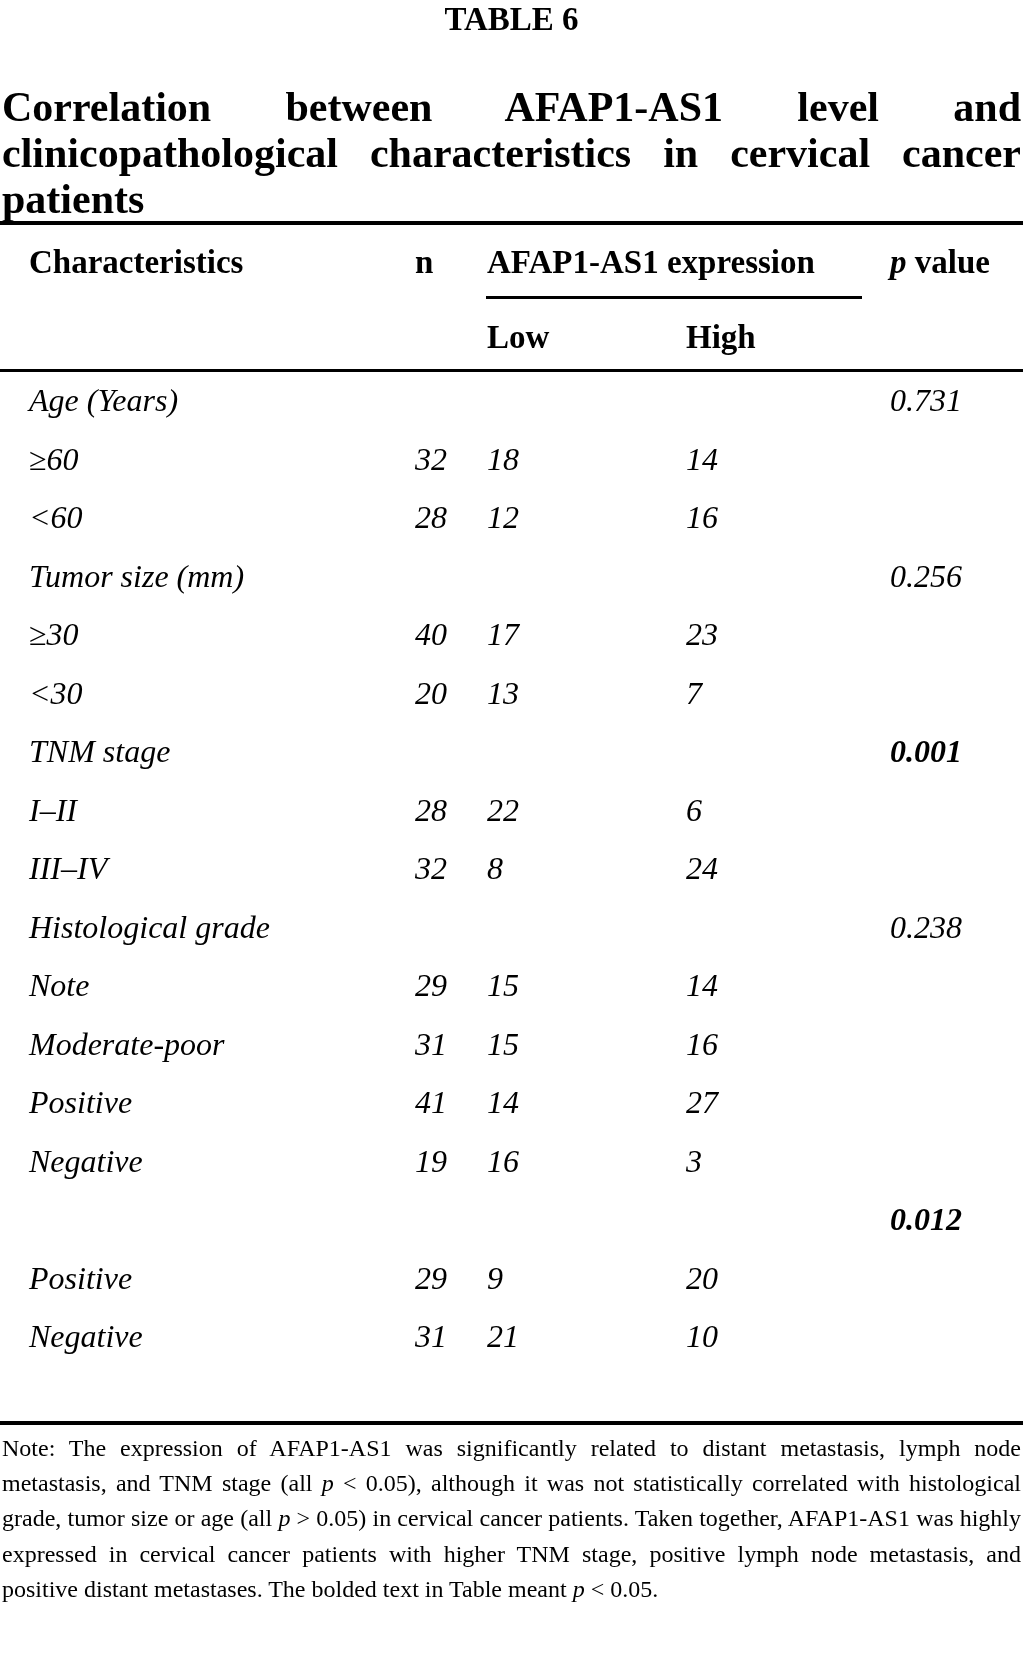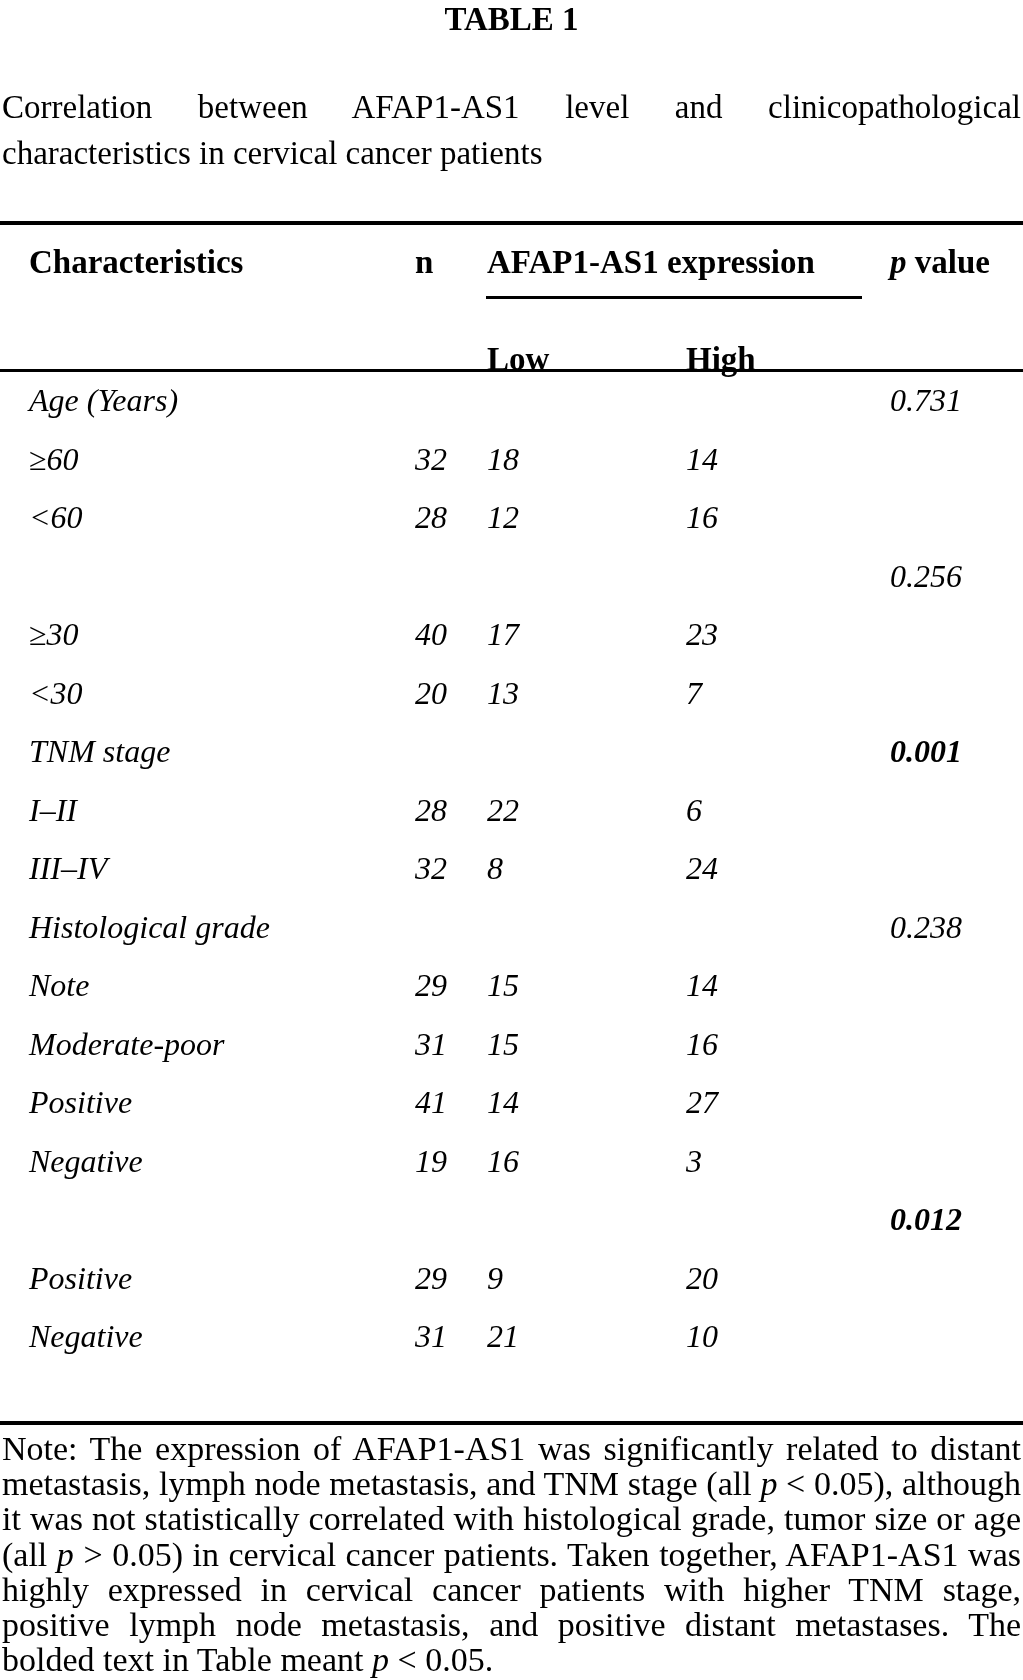--- a/index.html
+++ b/index.html
@@ -17,61 +17,61 @@
 
   
   #table-label {
     top: 0; left: 0; width: 1023px;
     text-align: center;
     font-weight: bold;
     font-size: 33px; line-height: 38px;
   }
   #caption {
     top: 84px; left: 2px; width: 1019px;
-    font-weight: normal;
-    font-size: 33px; line-height: 46px;
+    font-weight: bold;
+    font-size: 42px; line-height: 46px;
     text-align: justify;
   }
 
   
   .rule { left: 0; width: 1023px; height: 0; border-top: 4px solid #000; }
   #rule-top    { top: 221px; }
   #rule-span   { top: 296px; left: 486px; width: 376px; border-top: 3px solid #000; }
   #rule-mid    { top: 369px; border-top: 3px solid #000; }
   #rule-bottom { top: 1421px; }
 
   
   .hrow { left: 0; width: 859px; height: 58px; line-height: 58px; font-weight: bold; font-size: 33px; }
   #header-row-1 { top: 233px; }
-  #header-row-2 { top: 330px; text-align: center; }
+  #header-row-2 { top: 308px; text-align: center; }
   .cell { position: absolute; white-space: nowrap; }
 
   
   .c-label { left: 29px; }
   .c-n     { left: 415px; }
   .c-low   { left: 487px; }
   .c-high  { left: 686px; }
   .c-p     { left: 890px; }
 
   
   #table-body { top: 371px; left: 0; width: 1023px; }
   .trow { position: relative; height: 58.5px; line-height: 58.5px; font-size: 32px; font-style: italic; }
   .bold { font-weight: bold; }
 
   
   #note {
     top: 1431px; left: 2px; width: 1019px;
-    font-size: 34px; line-height: 35.2px;
+    font-size: 24px; line-height: 35.2px;
     text-align: justify;
   }
 </style>
 </head>
 <body>
 
-<div class="abs" id="table-label">TABLE 1</div>
+<div class="abs" id="table-label">TABLE 6</div>
 
 <div class="abs" id="caption">Correlation between AFAP1-AS1 level and clinicopathological characteristics in cervical cancer patients</div>
 
 <div class="abs rule" id="rule-top"></div>
 
 <div class="abs hrow" id="header-row-1">
   <span class="cell c-label">Characteristics</span>
   <span class="cell c-n">n</span>
   <span class="cell c-low">AFAP1-AS1 expression</span>
   <span class="cell c-p"><span style="font-style: italic;">p</span><span> value</span></span>
@@ -102,20 +102,21 @@
       <span class="cell c-p"></span>
     </div>
     <div class="trow">
       <span class="cell c-label">&lt;60</span>
       <span class="cell c-n">28</span>
       <span class="cell c-low">12</span>
       <span class="cell c-high">16</span>
       <span class="cell c-p"></span>
     </div>
     <div class="trow">
+      <span class="cell c-label">Tumor size (mm)</span>
       <span class="cell c-n"></span>
       <span class="cell c-low"></span>
       <span class="cell c-high"></span>
       <span class="cell c-p">0.256</span>
     </div>
     <div class="trow">
       <span class="cell c-label">≥30</span>
       <span class="cell c-n">40</span>
       <span class="cell c-low">17</span>
       <span class="cell c-high">23</span>

